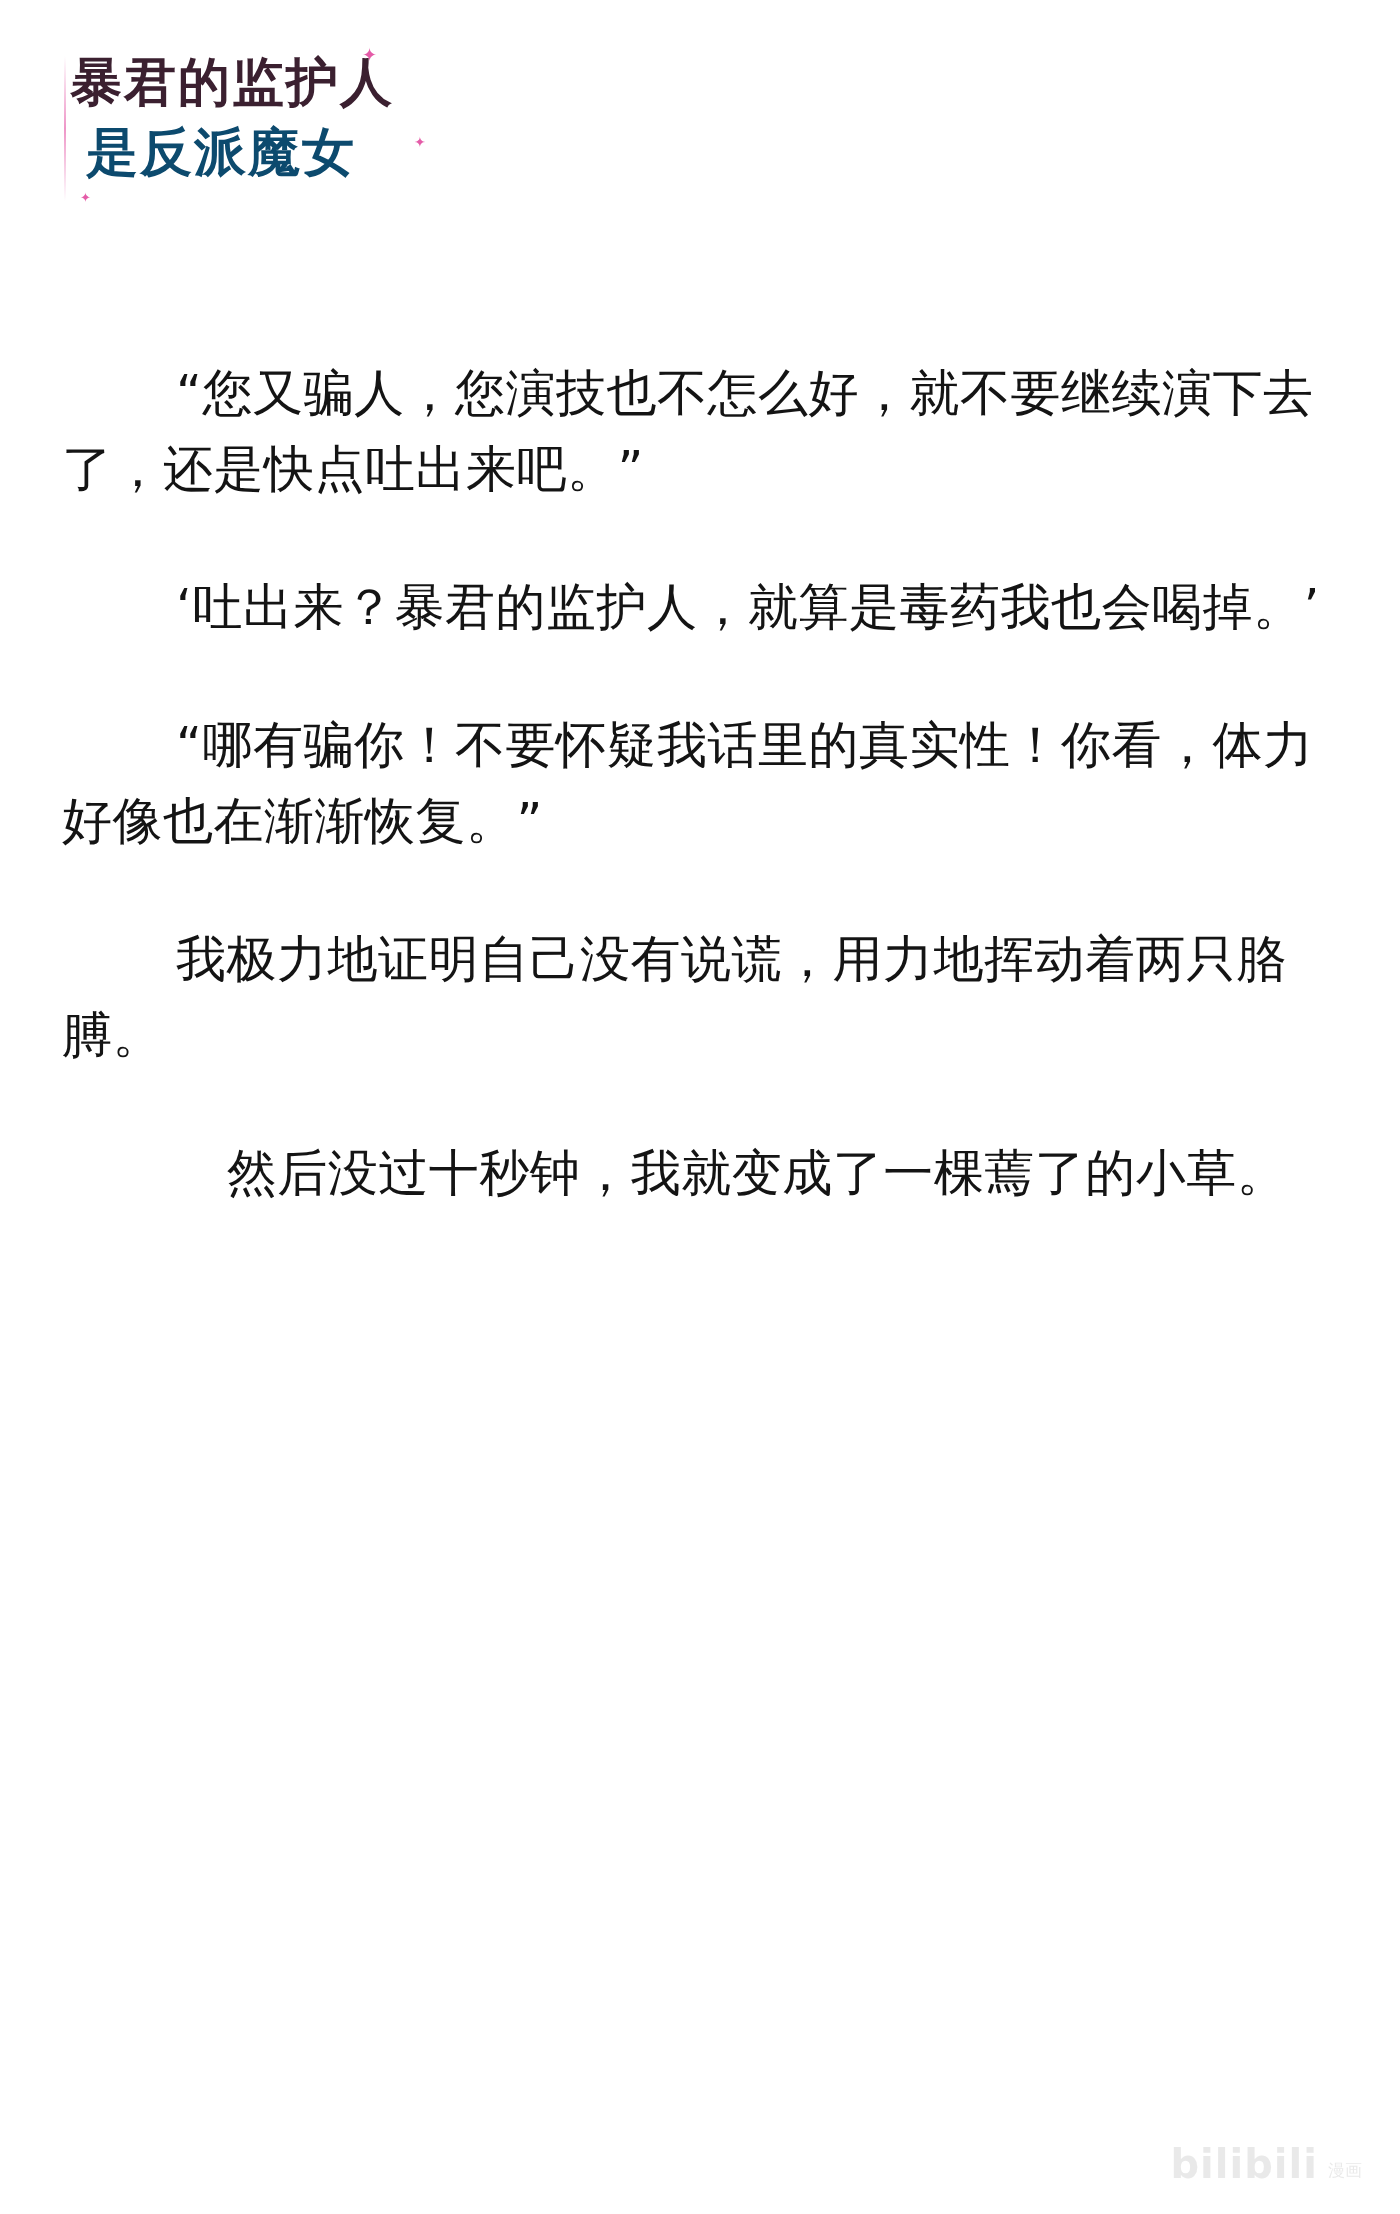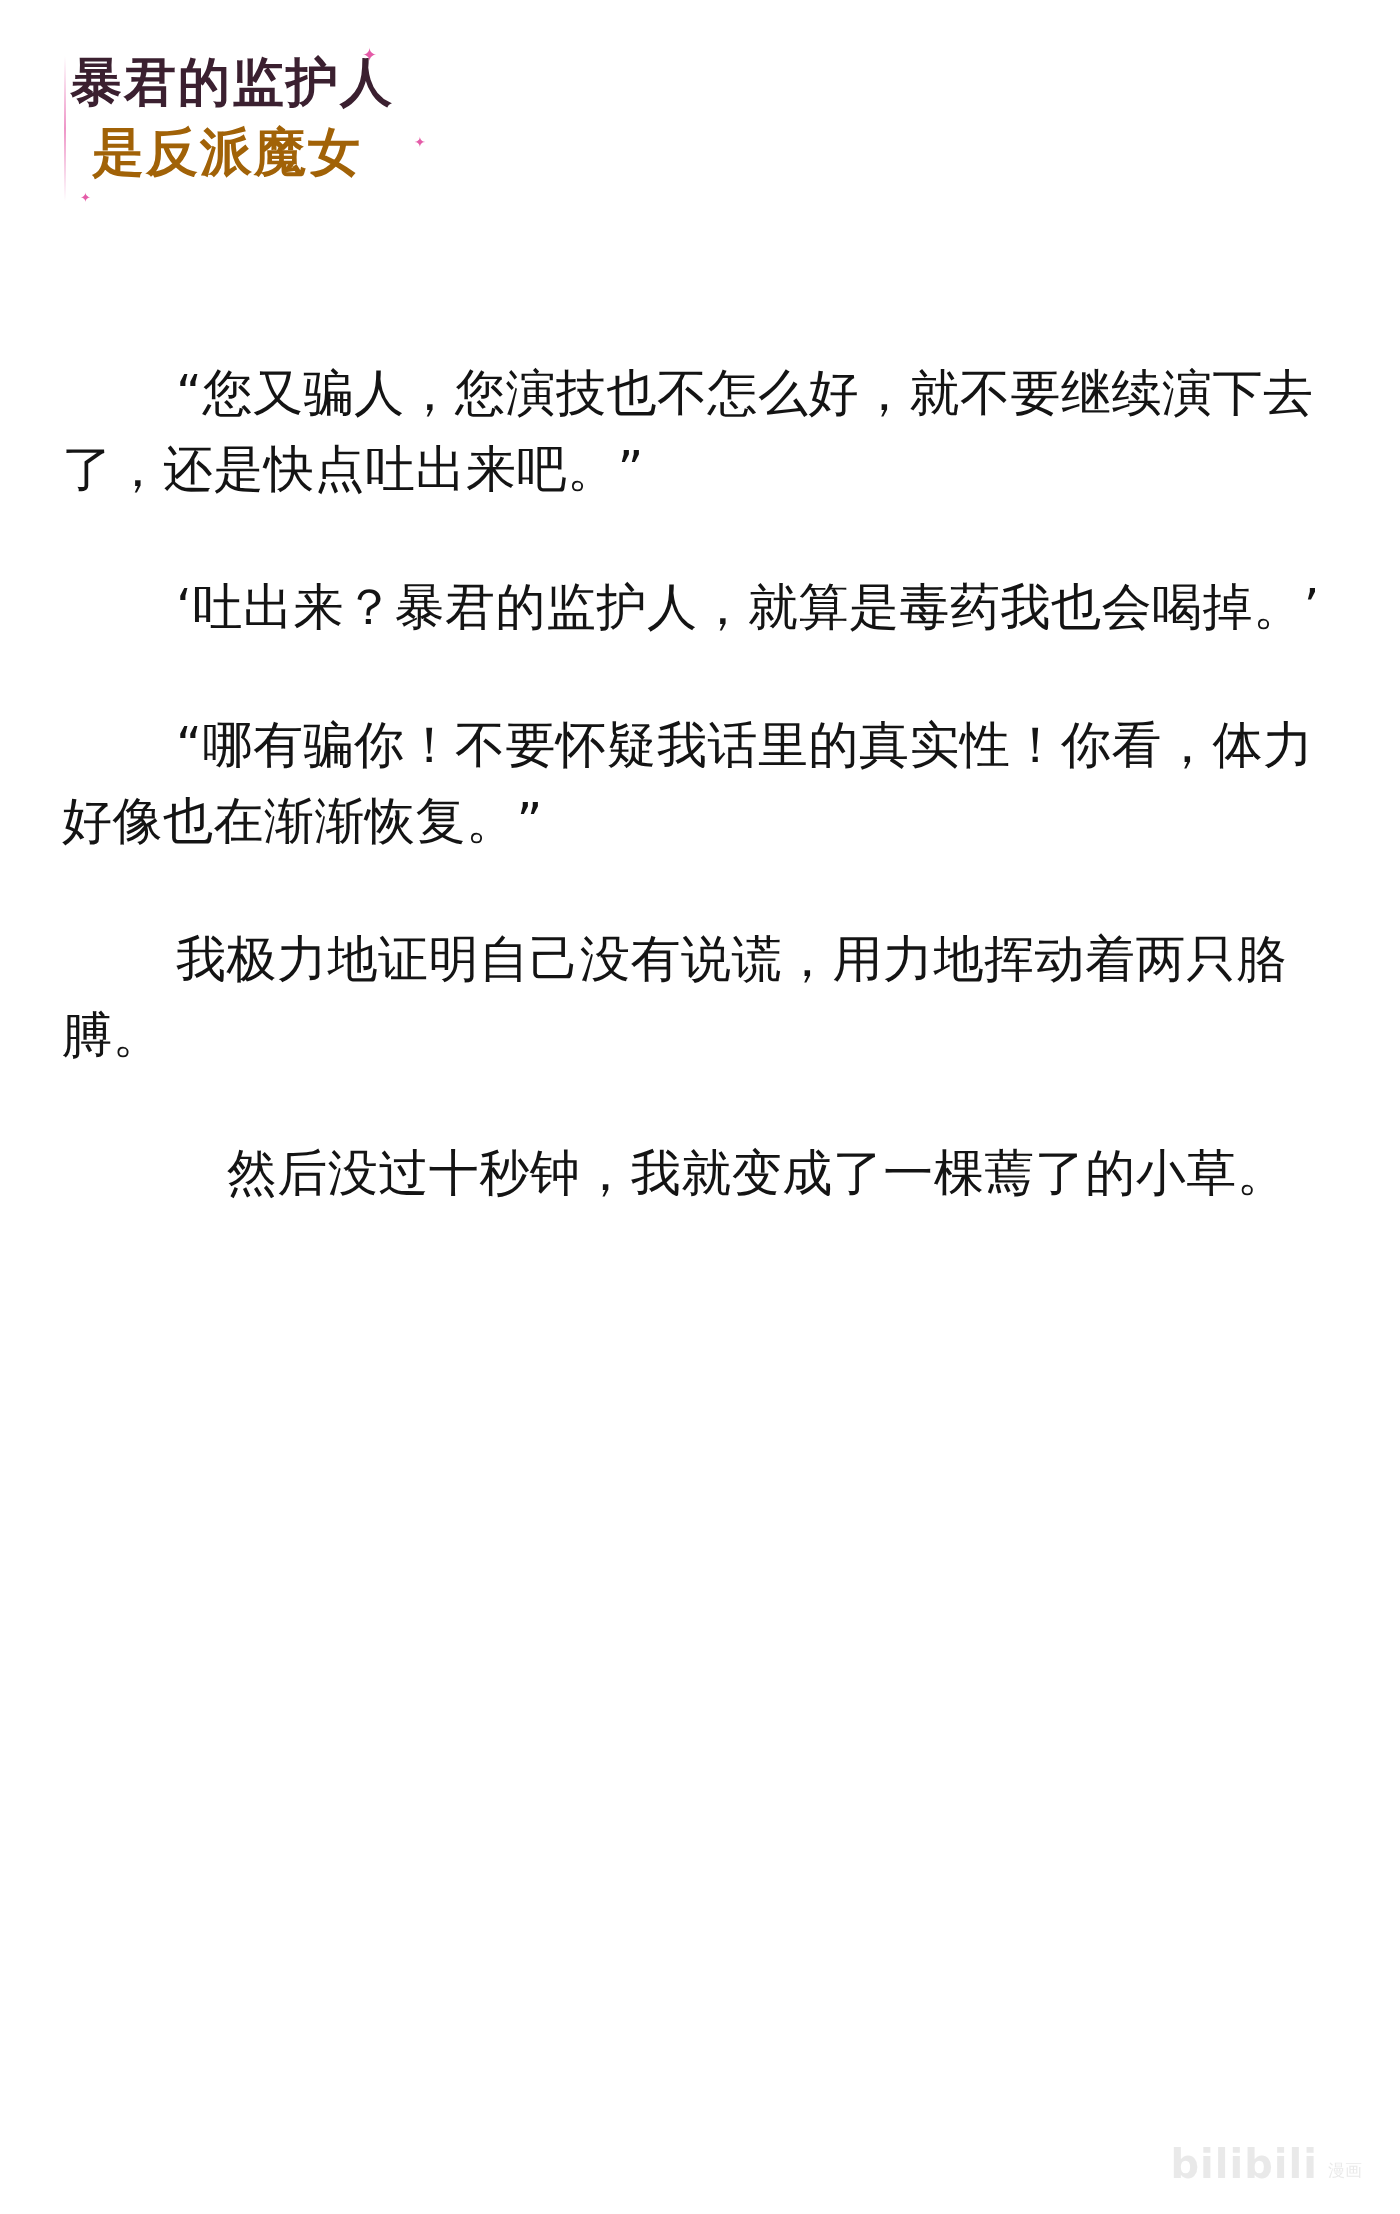--- a/index.html
+++ b/index.html
@@ -38,24 +38,24 @@
     font-weight: 700;
     letter-spacing: 2px;
   }
   .logo-line-1 {
     left: 8px;
     top: 0px;
     font-size: 52px;
     color: #3b2030;
   }
   .logo-line-2 {
-    left: 30px;
+    left: 24px;
     top: 70px;
     font-size: 52px;
-    color: #a16207;
+    color: #0c4a6e;
   }
   .logo-deco {
     position: absolute;
     left: 0;
     top: 8px;
     width: 10px;
     height: 150px;
   }
   .logo-deco:before {
     content: "";

